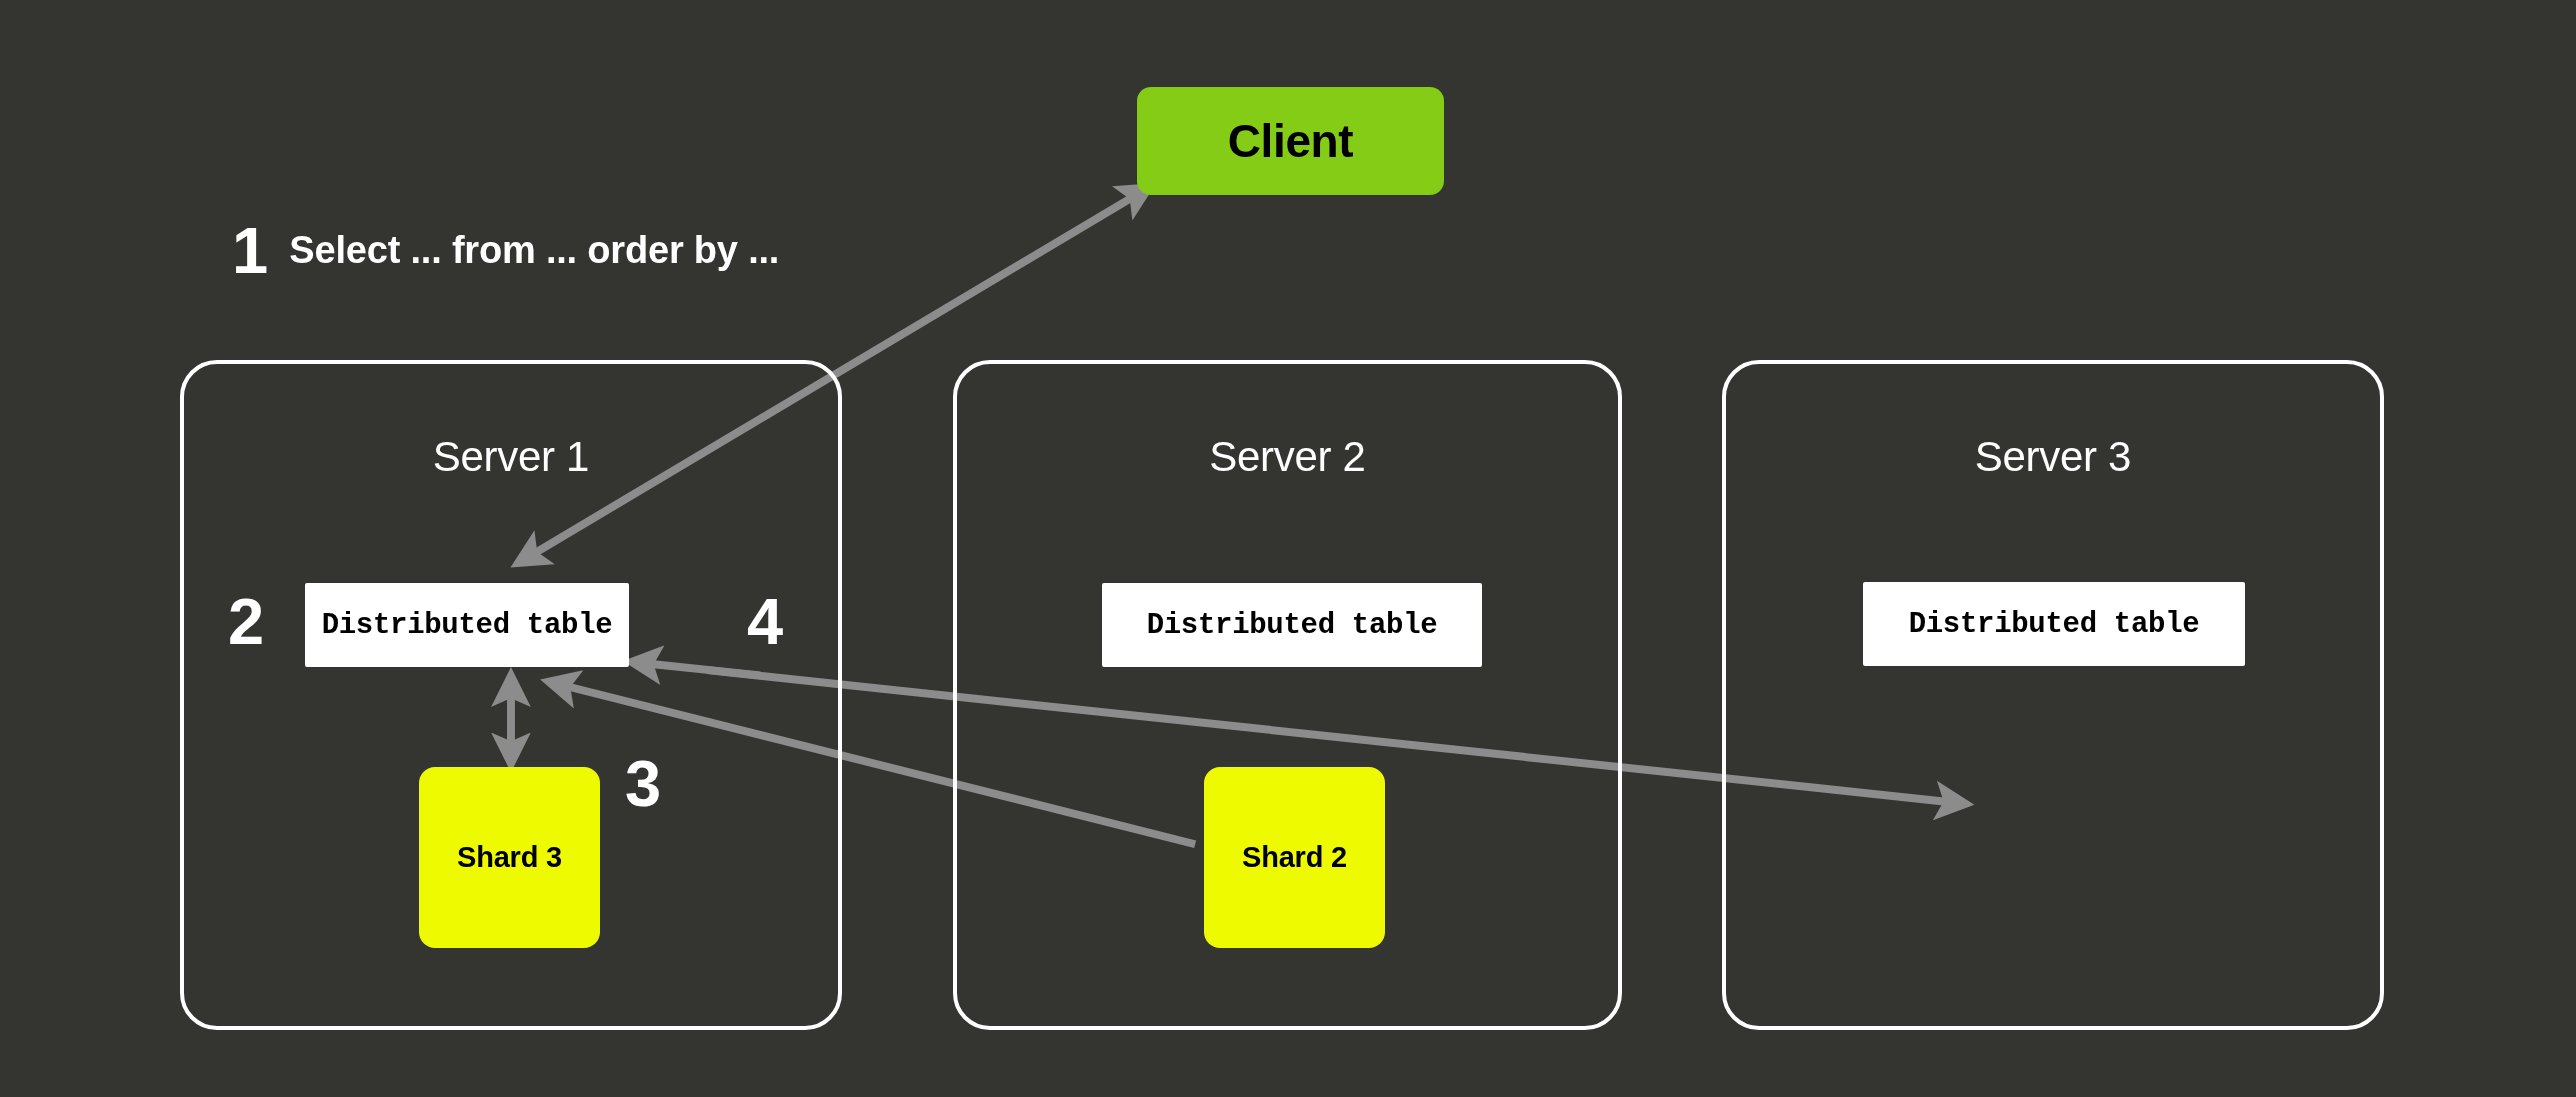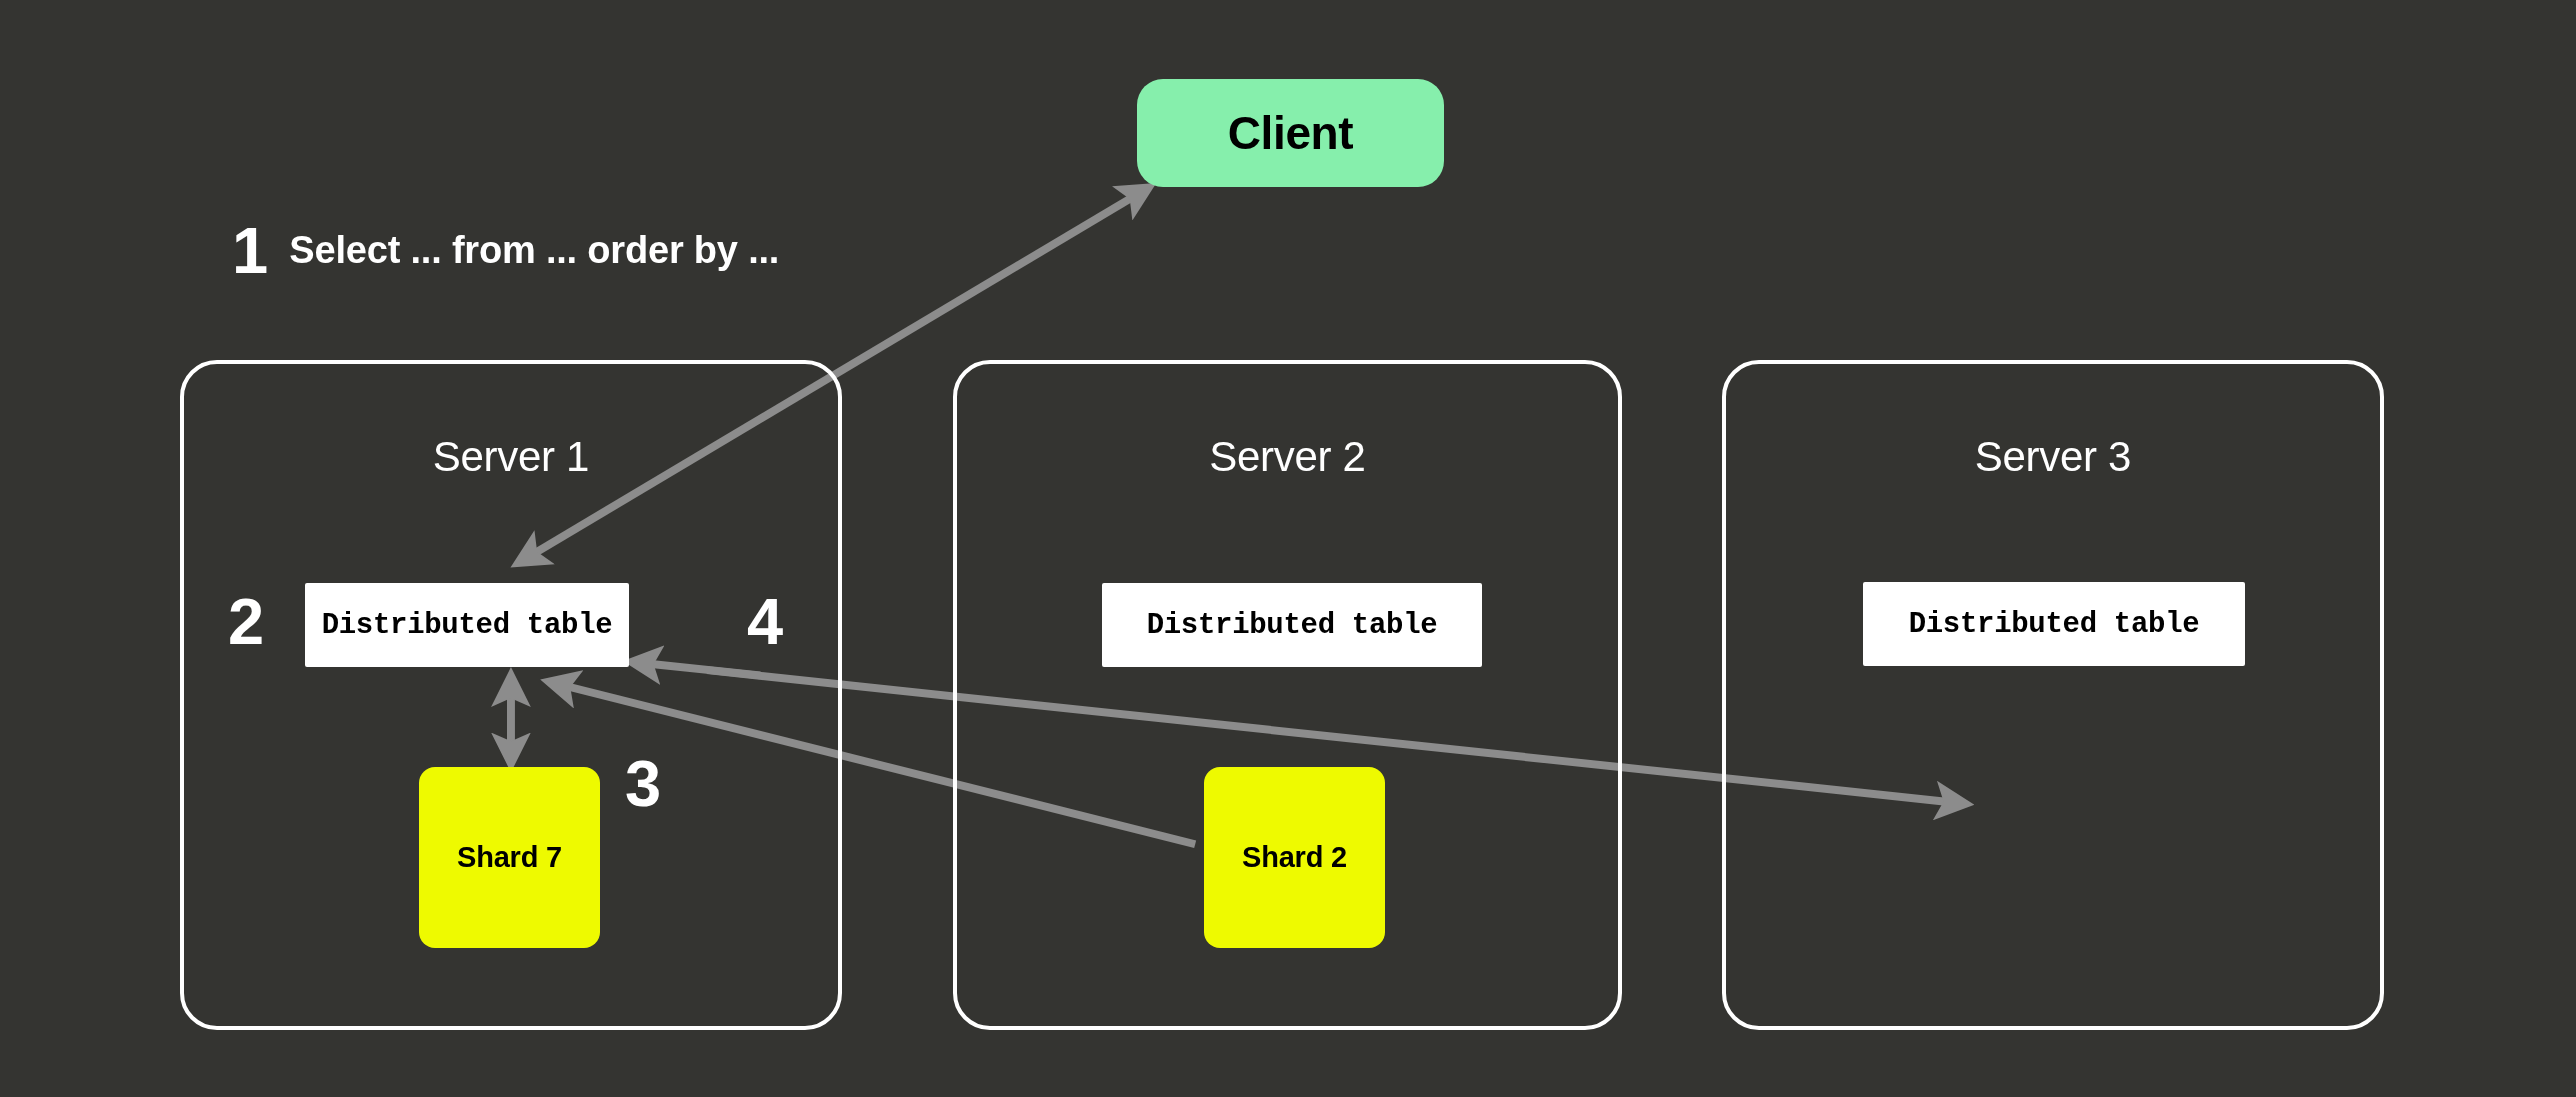--- a/index.html
+++ b/index.html
@@ -25,25 +25,25 @@
     top: 0;
     width: 2576px;
     height: 1098px;
     z-index: 1;
   }
 
   
   .client-node {
     position: absolute;
     left: 1137px;
-    top: 79px;
+    top: 87px;
     width: 307px;
     height: 108px;
-    background: #86efac;
-    border-radius: 26px;
+    background: #84cc16;
+    border-radius: 14px;
     display: flex;
     align-items: center;
     justify-content: center;
     z-index: 3;
   }
   .client-label {
     color: #000000;
     font-size: 46px;
     font-weight: 700;
     letter-spacing: -0.4px;
@@ -196,21 +196,21 @@
 
   <div class="server-panel" id="server-1">
     <div class="server-title">Server 1</div>
   </div>
 
   <div class="dist-pill" id="dist-1">
     <span class="dist-pill-label">Distributed table</span>
   </div>
 
   <div class="shard-box" id="shard-1">
-    <span class="shard-label">Shard 7</span>
+    <span class="shard-label">Shard 3</span>
   </div>
 
   <div class="server-panel" id="server-2">
     <div class="server-title">Server 2</div>
   </div>
 
   <div class="dist-pill" id="dist-2">
     <span class="dist-pill-label">Distributed table</span>
   </div>
 

